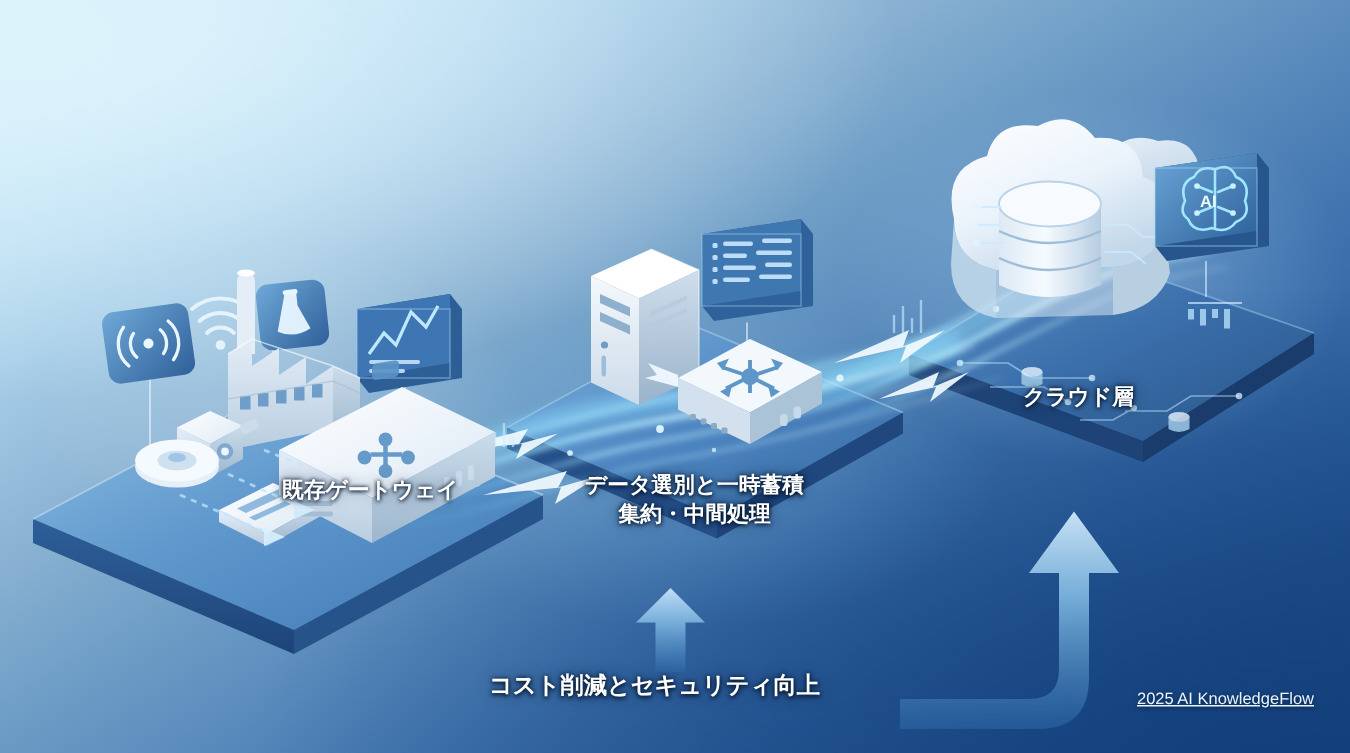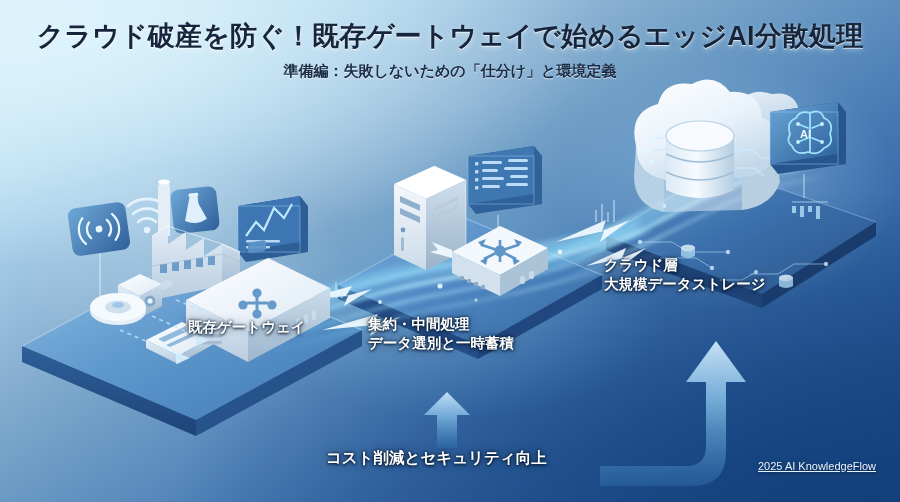--- a/index.html
+++ b/index.html
@@ -55,21 +55,21 @@
   #subtitle {
     margin-top:8px;
     font-size:15px; font-weight:700;
     color:#1b2d47;
     text-shadow:0 1px 0 rgba(255,255,255,.6);
     white-space:nowrap;
   }
 
   
   .label-block {
-    position:absolute; z-index:35; 
+    position:absolute; z-index:35; text-align:center;
     color:#ffffff; font-weight:700; line-height:1.32;
     text-shadow:0 0 3px rgba(6,24,48,.95), 0 1px 3px rgba(6,24,48,.9),
                 0 0 9px rgba(6,24,48,.55);
     white-space:nowrap;
   }
   .label-block .ln { display:block; }
 
   #lbl-gateway   { left:188px; top:318px; font-size:14.5px; }
   #lbl-edge      { left:95px;  top:396px; font-size:14.5px; width:220px; }
   #lbl-fog       { left:368px; top:315px; font-size:14.5px; width:190px; }
@@ -102,24 +102,20 @@
 </style>
 </head>
 <body>
 
 <div id="canvas">
 
   <div class="glow g1"></div>
   <div class="glow g2"></div>
   <div class="glow g3"></div>
 
-  <div id="header">
-    <div id="title">クラウド破産を防ぐ！既存ゲートウェイで始めるエッジAI分散処理</div>
-    <div id="subtitle">準備編：失敗しないための「仕分け」と環境定義</div>
-  </div>
 
   <svg id="bigarrows" class="scene" viewBox="0 0 900 502" width="900" height="502">
     <defs>
       <linearGradient id="arrGrad" x1="0" y1="1" x2="0" y2="0">
         <stop offset="0%" stop-color="#2e6bab" stop-opacity=".55"></stop>
         <stop offset="55%" stop-color="#7fb9e4" stop-opacity=".85"></stop>
         <stop offset="100%" stop-color="#cfeaff" stop-opacity=".95"></stop>
       </linearGradient>
       <linearGradient id="arrGrad2" x1="0" y1="1" x2="0" y2="0">
         <stop offset="0%" stop-color="#316fae" stop-opacity=".5"></stop>
@@ -632,27 +628,26 @@
       <rect x="816" y="206" width="4" height="13"></rect>
     </g>
   </svg>
 
   <div class="label-block" id="lbl-gateway">
     <span class="ln">既存ゲートウェイ</span>
   </div>
 
 
   <div class="label-block" id="lbl-fog">
+    <span class="ln">データ選別と一時蓄積</span>
     <span class="ln">集約・中間処理</span>
-    <span class="ln">データ選別と一時蓄積</span>
   </div>
 
   <div class="label-block" id="lbl-cloud">
     <span class="ln">クラウド層</span>
-    <span class="ln">大規模データストレージ</span>
   </div>
 
   <div class="label-block" id="lbl-benefit">
     <span class="ln">コスト削減とセキュリティ向上</span>
   </div>
 
   <div id="watermark">2025 AI KnowledgeFlow</div>
 
 </div>
 

